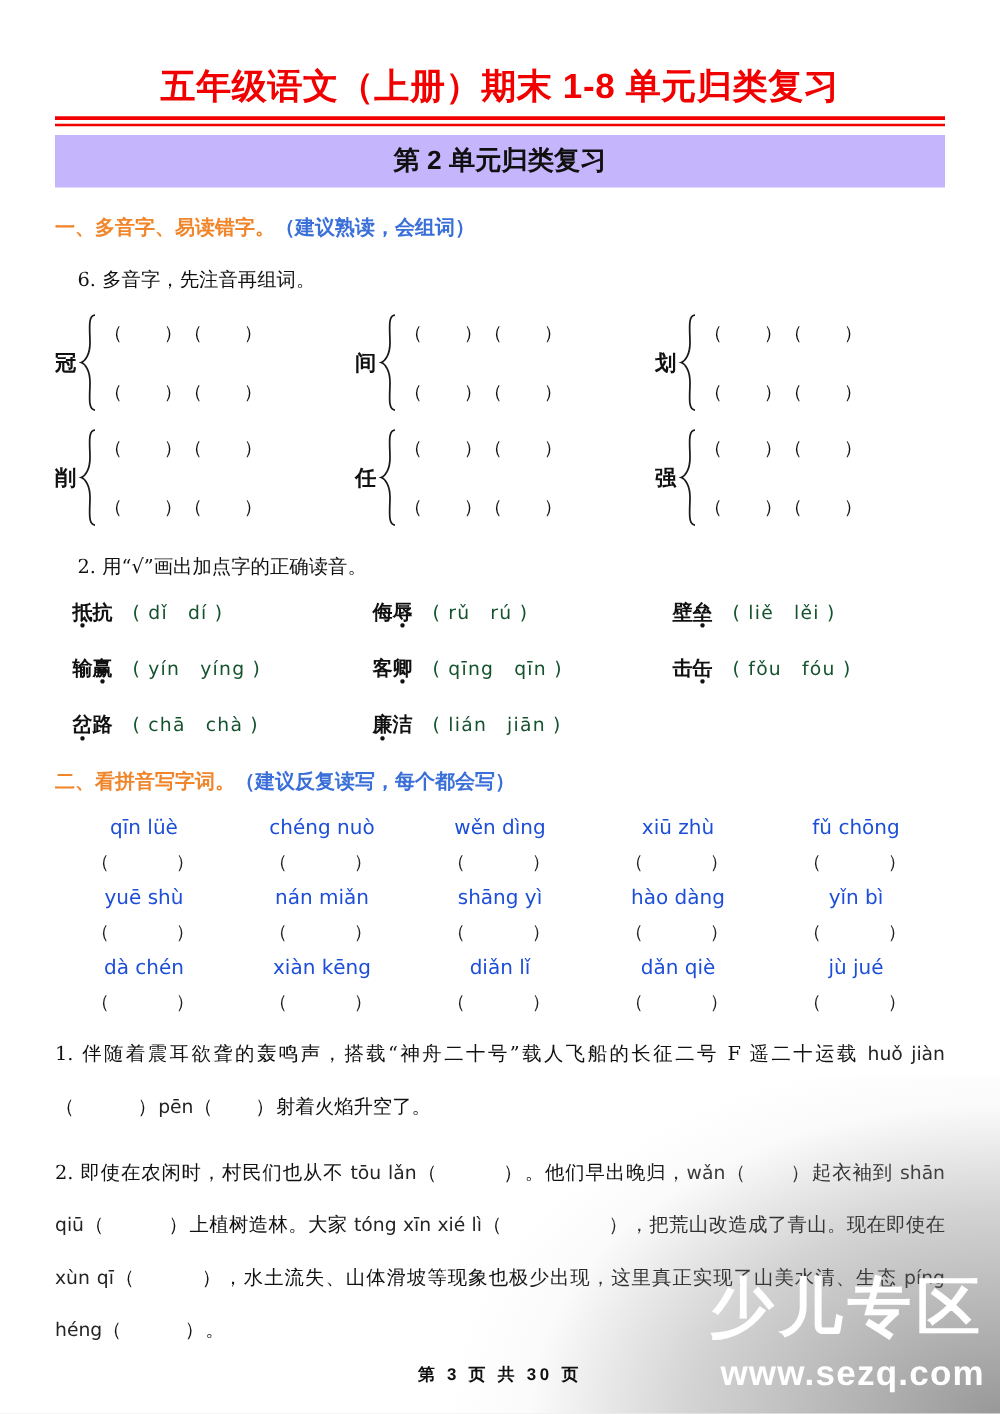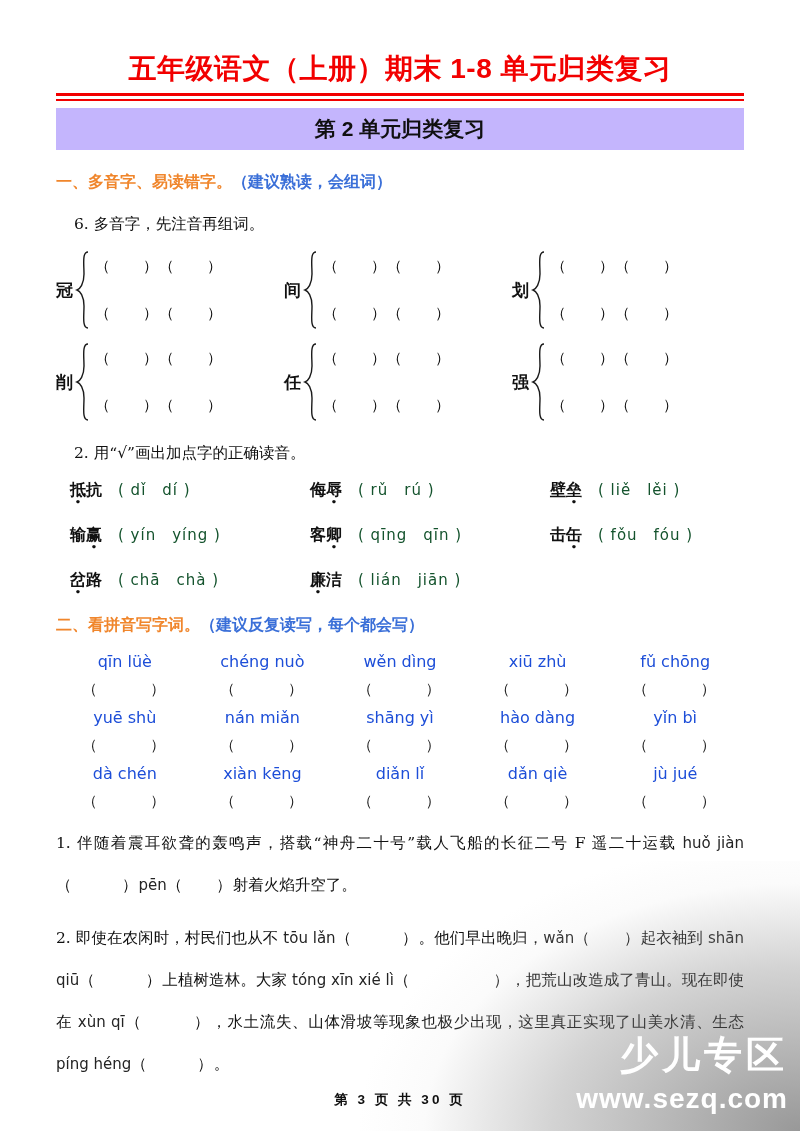--- a/index.html
+++ b/index.html
@@ -5,21 +5,21 @@
   html,body{margin:0;padding:0;background:#e8e8e8;}
   .page{
     position:relative;
     width:800px;height:1131px;
     margin:0 auto;
     background:#ffffff;
     font-family:"DejaVu Serif", serif;
     color:#111;
     overflow:hidden;
   }
-  .content{padding:0 56px;}
+  .content{padding:0 44px;}
 
   
   .doc-title{
     margin-top:50px;
     text-align:center;
     font-family:"Liberation Sans", sans-serif;
     font-weight:900;
     font-size:28px;
     color:#f20000;
     letter-spacing:0.5px;
@@ -127,21 +127,21 @@
       rgba(220,220,220,0.12) 68%,
       rgba(255,255,255,0) 80%);
     z-index:1;
   }
   .watermark{
     position:absolute;right:12px;bottom:16px;
     text-align:right;color:#ffffff;
     font-family:"Liberation Sans", sans-serif;
     z-index:2;
   }
-  .wm-name{font-size:38px;font-weight:900;letter-spacing:4px;}
+  .wm-name{font-size:51px;font-weight:900;letter-spacing:4px;}
   .wm-url{font-size:28px;font-weight:800;letter-spacing:1px;margin-top:2px;}
 </style>
 </head>
 <body>
 
 <div class="page">
   <div class="content">
 
     <div class="doc-title">五年级语文（上册）期末 1-8 单元归类复习</div>
     <div class="red-divider"></div>

